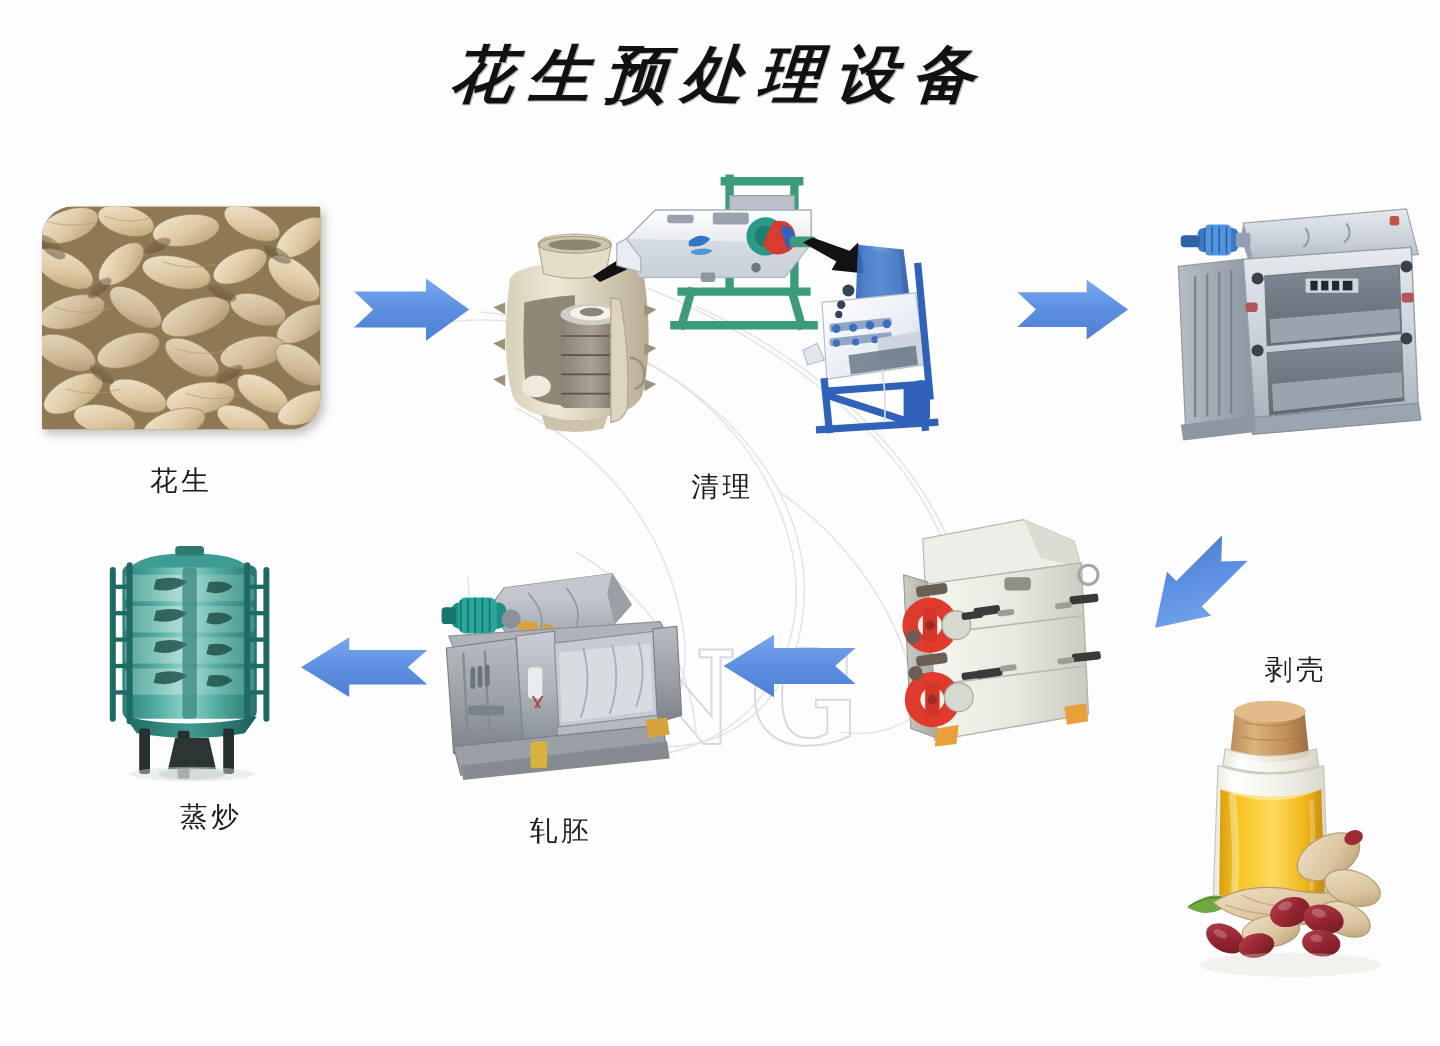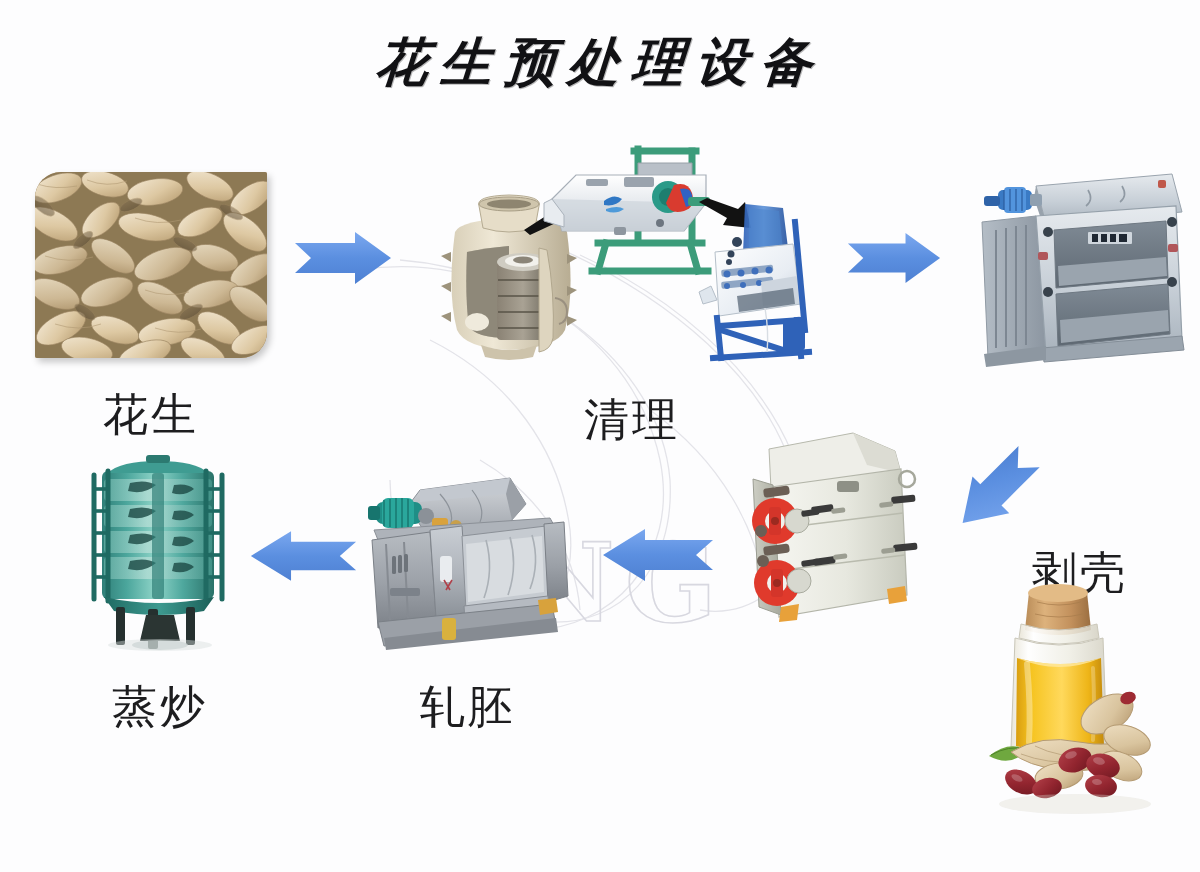--- a/index.html
+++ b/index.html
@@ -62,21 +62,21 @@
   }
 
   
   .node {
     position: absolute;
   }
   .node-label {
     position: absolute;
     width: 100%;
     text-align: center;
-    font-size: 45px;
+    font-size: 23px;
     color: #1d1d1f;
     font-family: "DejaVu Sans", "Liberation Sans", sans-serif;
     letter-spacing: 3px;
     white-space: nowrap;
   }
 
   
   #peanut-photo {
     position: absolute;
     left: 35px;
@@ -204,21 +204,21 @@
     <defs>
       <linearGradient id="ar1" x1="0" y1="0" x2="0" y2="1">
         <stop offset="0%" stop-color="#7ba8ef"></stop>
         <stop offset="50%" stop-color="#5b8fe0"></stop>
         <stop offset="100%" stop-color="#4e80d2"></stop>
       </linearGradient>
     </defs>
     <path d="M2 12 L18 27 L2 42 L62 42 L62 53 L98 27 L62 1 L62 12 Z" fill="url(#ar1)"></path>
   </svg>
 
-  <div class="node" style="left:422px;top:140px;width:420px;height:300px;">
+  <div class="node" style="left:392px;top:140px;width:420px;height:300px;">
 
     <svg class="mch" style="left:15px;top:50px;" width="145" height="170" viewBox="0 0 145 170">
       <defs>
         <linearGradient id="dv1" x1="0" y1="0" x2="1" y2="0">
           <stop offset="0%" stop-color="#d8cfb8"></stop>
           <stop offset="35%" stop-color="#efe8d6"></stop>
           <stop offset="100%" stop-color="#b8ad93"></stop>
         </linearGradient>
         <linearGradient id="dv2" x1="0" y1="0" x2="1" y2="0">
           <stop offset="0%" stop-color="#8a8274"></stop>
@@ -715,21 +715,21 @@
       <g fill="#25302f">
         <rect x="36" y="152" width="9" height="38" rx="2"></rect>
         <rect x="68" y="154" width="10" height="40" rx="2"></rect>
         <rect x="106" y="152" width="9" height="38" rx="2"></rect>
       </g>
 
       <path d="M66 160 L94 160 L100 186 L60 186 Z" fill="#2b3533"></path>
       <ellipse cx="80" cy="190" rx="28" ry="5" fill="#b9c4c2" opacity=".6"></ellipse>
       <ellipse cx="80" cy="190" rx="52" ry="6" fill="#d7dedd" opacity=".45"></ellipse>
     </svg>
-    <div class="node-label" style="left:0;top:220px;width:200px;margin-top:12px;">蒸炒</div>
+    <div class="node-label" style="left:16px;top:220px;width:200px;">蒸炒</div>
   </div>
 
   <div id="oil-product">
     <svg width="215" height="250" viewBox="0 0 215 250">
       <defs>
         <linearGradient id="ojglass" x1="0" y1="0" x2="1" y2="0">
           <stop offset="0%" stop-color="#e8e4d6" stop-opacity=".9"></stop>
           <stop offset="18%" stop-color="#ffffff" stop-opacity=".95"></stop>
           <stop offset="60%" stop-color="#efeee4" stop-opacity=".85"></stop>
           <stop offset="100%" stop-color="#d5d2c4" stop-opacity=".9"></stop>

